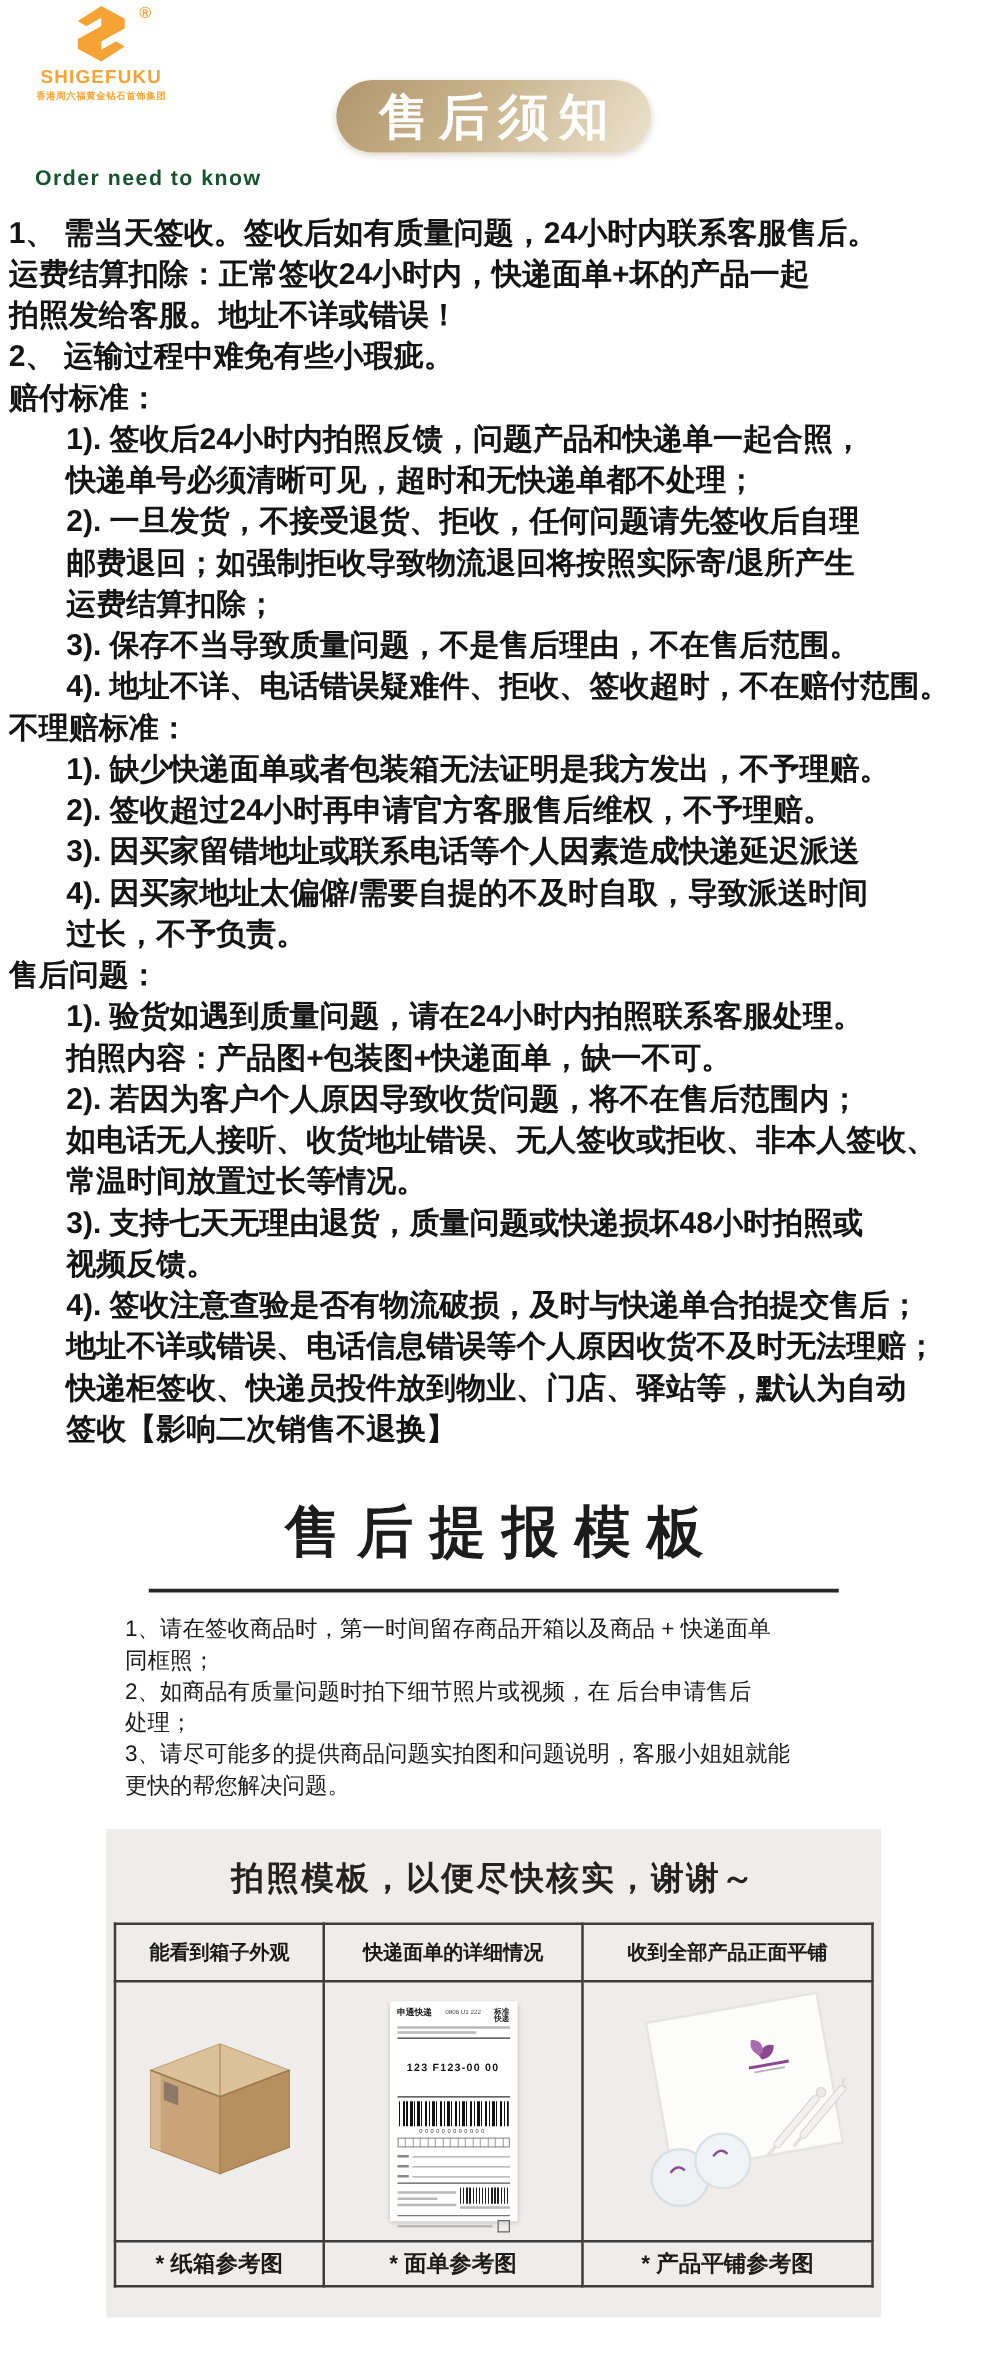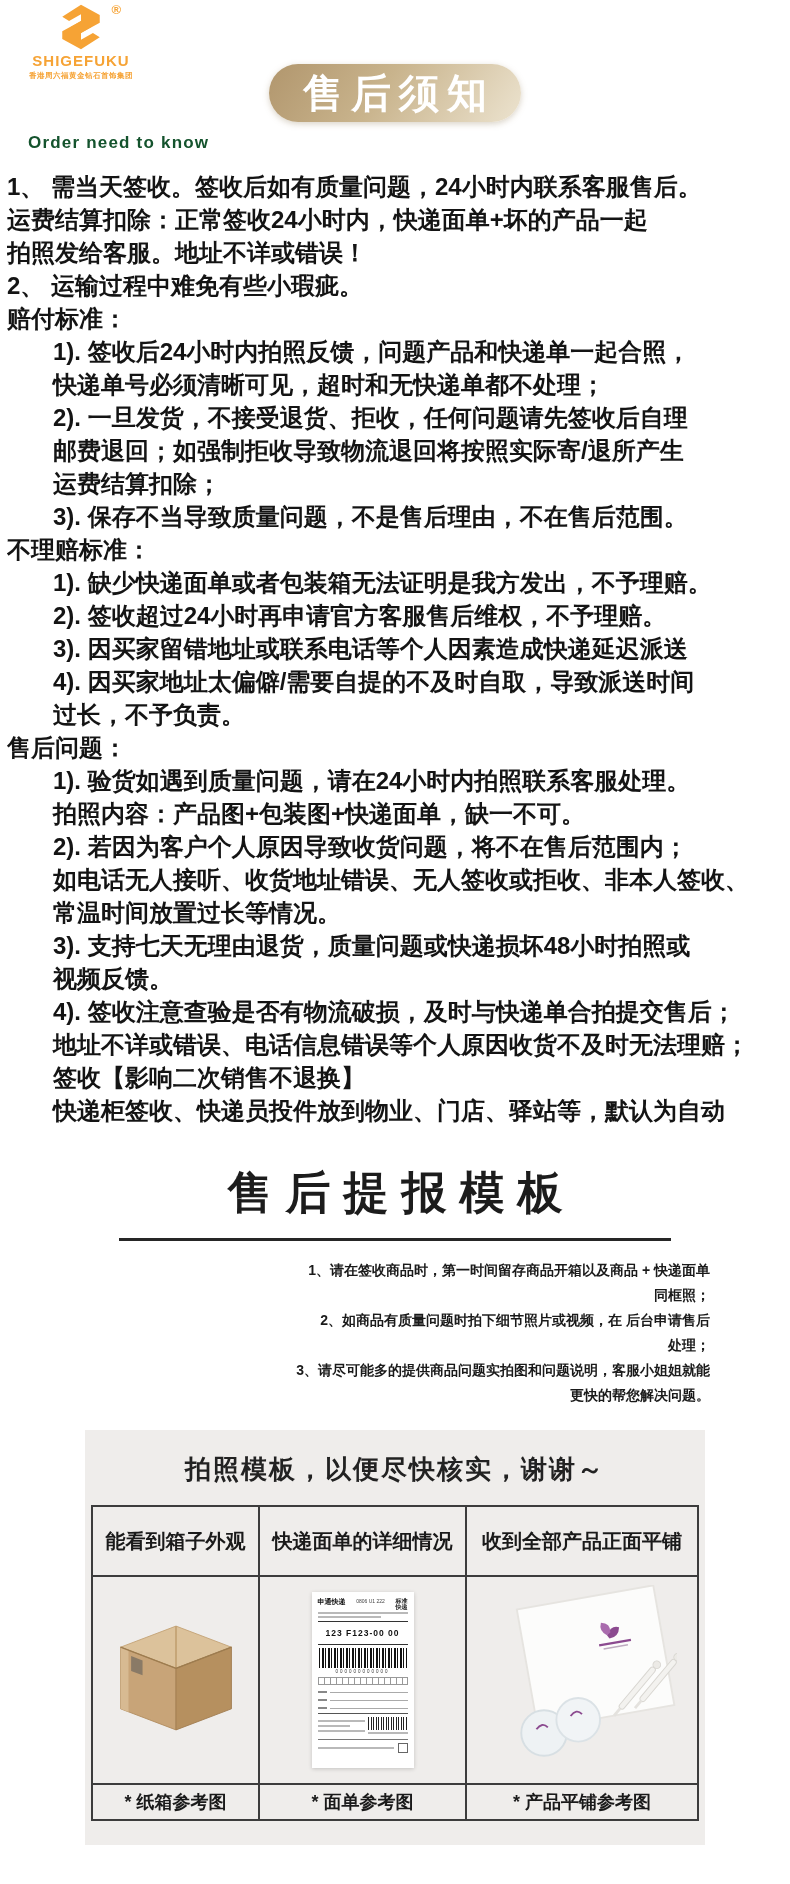--- a/index.html
+++ b/index.html
@@ -23,42 +23,42 @@
 
   
   .notice{margin-top:17px;padding-left:7px;padding-right:22px;}
   .nline{font-size:24px;line-height:33px;font-weight:600;white-space:nowrap;overflow:hidden;}
   .nline.ind{padding-left:46px;}
 
   
   .template-title{margin-top:36px;text-align:center;font-size:45px;font-weight:600;letter-spacing:13px;text-indent:13px;color:#1c1c1c;}
   .hr-line{width:552px;height:3px;background:#262626;margin:15px auto 0;}
   .template-list{margin:17px 0 0 100px;width:610px;}
-  .tline{font-size:14px;line-height:25px;font-weight:700;color:#1a1a1a;white-space:nowrap;overflow:hidden;text-align:right;}
+  .tline{font-size:18px;line-height:25px;font-weight:400;color:#1a1a1a;white-space:nowrap;overflow:hidden;}
 
   
   .photo-guide{width:620px;margin:22px auto 0;background:#efedeb;padding:22px 0 24px;}
   .pg-title{text-align:center;font-size:26px;font-weight:bold;color:#222;letter-spacing:2px;}
   table.pg-table{border-collapse:collapse;margin:18px auto 0;background:#efedeb;}
   table.pg-table th,table.pg-table td{border:2px solid #3c3c3c;text-align:center;vertical-align:middle;}
-  table.pg-table th{height:44px;font-size:20px;font-weight:bold;color:#1a1a1a;padding:12px 10px;white-space:nowrap;margin-top:44px;}
+  table.pg-table th{height:44px;font-size:16px;font-weight:bold;color:#1a1a1a;padding:0 10px;white-space:nowrap;margin-top:44px;}
   td.img-cell{height:198px;padding:4px;}
   td.cap-cell{height:32px;font-size:18px;font-weight:bold;color:#1a1a1a;}
 
   
   .waybill{width:102px;height:176px;background:#fff;margin:0 auto;box-shadow:0 1px 4px rgba(0,0,0,.18);
            padding:6px 6px;box-sizing:border-box;text-align:left;}
   .wb-head{display:flex;justify-content:space-between;align-items:flex-start;}
   .wb-carrier{font-size:7px;font-weight:bold;color:#111;line-height:7px;}
   .wb-code{font-size:5px;color:#444;line-height:7px;}
   .wb-service{font-size:6px;font-weight:bold;color:#222;line-height:6px;text-align:right;}
   .wb-bar{height:2px;background:#b9b9b9;margin:2px 0;}
   .wb-bar.short{width:70%;}
   .wb-big{border-top:1px solid #333;border-bottom:1px solid #333;margin-top:3px;
-          font-size:8.5px;font-weight:bold;text-align:center;letter-spacing:1px;padding:6px 0;color:#111;}
+          font-size:8.5px;font-weight:bold;text-align:center;letter-spacing:1px;padding:18px 0;color:#111;}
   .wb-barcode{height:20px;margin:3px 1px 1px;
       background:repeating-linear-gradient(90deg,#111 0 1px,transparent 1px 3px,#111 3px 5px,transparent 5px 6px);}
   .wb-digits{font-size:4.5px;text-align:center;letter-spacing:2px;color:#333;}
   .wb-grid{height:6px;border:1px solid #999;margin:3px 0;
       background:repeating-linear-gradient(90deg,transparent 0 5px,#999 5px 6px);}
   .wb-row{display:flex;align-items:flex-end;margin-top:3px;}
   .wb-lbl{width:9px;height:2px;background:#888;margin-right:3px;}
   .wb-line{flex:1;border-bottom:1px solid #aaa;height:4px;}
   .wb-sec{display:flex;margin-top:4px;border-top:1px solid #555;padding-top:3px;}
   .wb-sec-left{flex:1;padding-right:3px;}
@@ -99,38 +99,39 @@
       <div class="nline">运费结算扣除：正常签收24小时内，快递面单+坏的产品一起</div>
       <div class="nline">拍照发给客服。地址不详或错误！</div>
       <div class="nline">2、 运输过程中难免有些小瑕疵。</div>
       <div class="nline">赔付标准：</div>
       <div class="nline ind">1). 签收后24小时内拍照反馈，问题产品和快递单一起合照，</div>
       <div class="nline ind">快递单号必须清晰可见，超时和无快递单都不处理；</div>
       <div class="nline ind">2). 一旦发货，不接受退货、拒收，任何问题请先签收后自理</div>
       <div class="nline ind">邮费退回；如强制拒收导致物流退回将按照实际寄/退所产生</div>
       <div class="nline ind">运费结算扣除；</div>
       <div class="nline ind">3). 保存不当导致质量问题，不是售后理由，不在售后范围。</div>
+      <div class="nline ind">4). 地址不详、电话错误疑难件、拒收、签收超时，不在赔付范围。</div>
       <div class="nline">不理赔标准：</div>
       <div class="nline ind">1). 缺少快递面单或者包装箱无法证明是我方发出，不予理赔。</div>
       <div class="nline ind">2). 签收超过24小时再申请官方客服售后维权，不予理赔。</div>
       <div class="nline ind">3). 因买家留错地址或联系电话等个人因素造成快递延迟派送</div>
       <div class="nline ind">4). 因买家地址太偏僻/需要自提的不及时自取，导致派送时间</div>
       <div class="nline ind">过长，不予负责。</div>
       <div class="nline">售后问题：</div>
       <div class="nline ind">1). 验货如遇到质量问题，请在24小时内拍照联系客服处理。</div>
       <div class="nline ind">拍照内容：产品图+包装图+快递面单，缺一不可。</div>
       <div class="nline ind">2). 若因为客户个人原因导致收货问题，将不在售后范围内；</div>
       <div class="nline ind">如电话无人接听、收货地址错误、无人签收或拒收、非本人签收、</div>
       <div class="nline ind">常温时间放置过长等情况。</div>
       <div class="nline ind">3). 支持七天无理由退货，质量问题或快递损坏48小时拍照或</div>
       <div class="nline ind">视频反馈。</div>
       <div class="nline ind">4). 签收注意查验是否有物流破损，及时与快递单合拍提交售后；</div>
       <div class="nline ind">地址不详或错误、电话信息错误等个人原因收货不及时无法理赔；</div>
+      <div class="nline ind">快递柜签收、快递员投件放到物业、门店、驿站等，默认为自动</div>
       <div class="nline ind">签收【影响二次销售不退换】</div>
-      <div class="nline ind">快递柜签收、快递员投件放到物业、门店、驿站等，默认为自动</div>
     </div>
 
   <div class="template-title">售后提报模板</div>
   <div class="hr-line"></div>
   <div class="template-list">
       <div class="tline">1、请在签收商品时，第一时间留存商品开箱以及商品 + 快递面单</div>
       <div class="tline">同框照；</div>
       <div class="tline">2、如商品有质量问题时拍下细节照片或视频，在 后台申请售后</div>
       <div class="tline">处理；</div>
       <div class="tline">3、请尽可能多的提供商品问题实拍图和问题说明，客服小姐姐就能</div>

